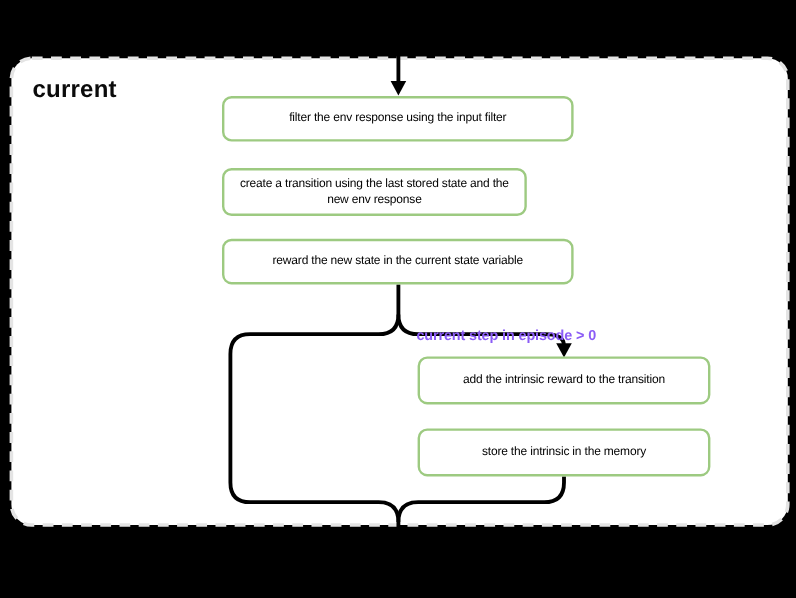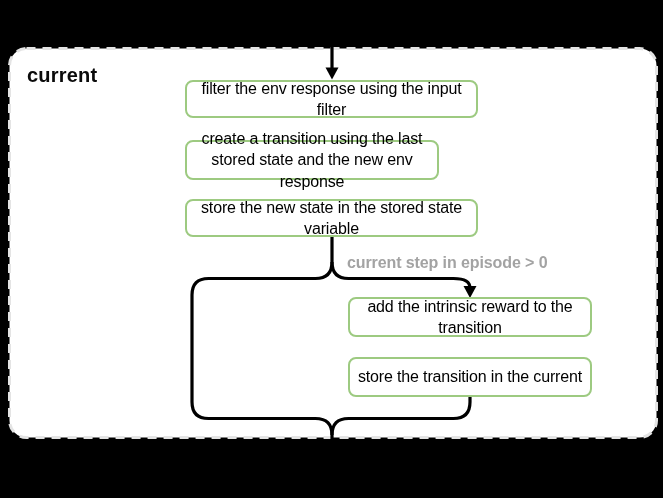--- a/index.html
+++ b/index.html
@@ -35,37 +35,37 @@
     letter-spacing: 0.2px;
   }
   .node {
     position: absolute;
     box-sizing: border-box;
     background: #fff;
     border: 2.5px solid var(--node-border, #9dca81);
     border-radius: 8px;
     display: flex; align-items: center; justify-content: center;
     text-align: center;
-    font-size: 16px; line-height: 1.32;
+    font-size: 10px; line-height: 1.32;
     letter-spacing: -0.15px;
     color: #000;
     padding: 2px 4px;
   }
   .n1 { left: 185px; top: 80px;  width: 293px; height: 38px; }
   .n2 { left: 185px; top: 140px; width: 254px; height: 40px; }
   .n3 { left: 185px; top: 199px; width: 293px; height: 38px; }
   .n4 { left: 348px; top: 297px; width: 244px; height: 40px; align-items: center; }
   .n5 { left: 348px; top: 357px; width: 244px; height: 40px; }
 
   .condition-label {
     position: absolute;
-    left: 347px; top: 254px;
-    font-size: 16px; font-weight: bold;
+    left: 347px; top: 272px;
+    font-size: 12px; font-weight: bold;
     letter-spacing: -0.1px;
-    color: #a3a3a3;
+    color: #8b5cf6;
     white-space: nowrap;
   }
 </style>
 </head>
 <body>
 
 <div class="stage">
 
   <svg width="663" height="498" viewBox="0 0 663 498">
 
@@ -84,24 +84,24 @@
 
   <div class="group-title">current</div>
 
   <div class="node n1">
     <span>filter the env response using the input filter</span>
   </div>
   <div class="node n2">
     <span>create a transition using the last stored state and the new env response</span>
   </div>
   <div class="node n3">
-    <span>store the new state in the stored state variable</span>
+    <span>reward the new state in the current state variable</span>
   </div>
   <div class="node n4">
     <span>add the intrinsic reward to the transition</span>
   </div>
   <div class="node n5">
-    <span>store the transition in the current</span>
+    <span>store the intrinsic in the memory</span>
   </div>
 
   <div class="condition-label">current step in episode &gt; 0</div>
 
 </div>
 
 </body></html>

